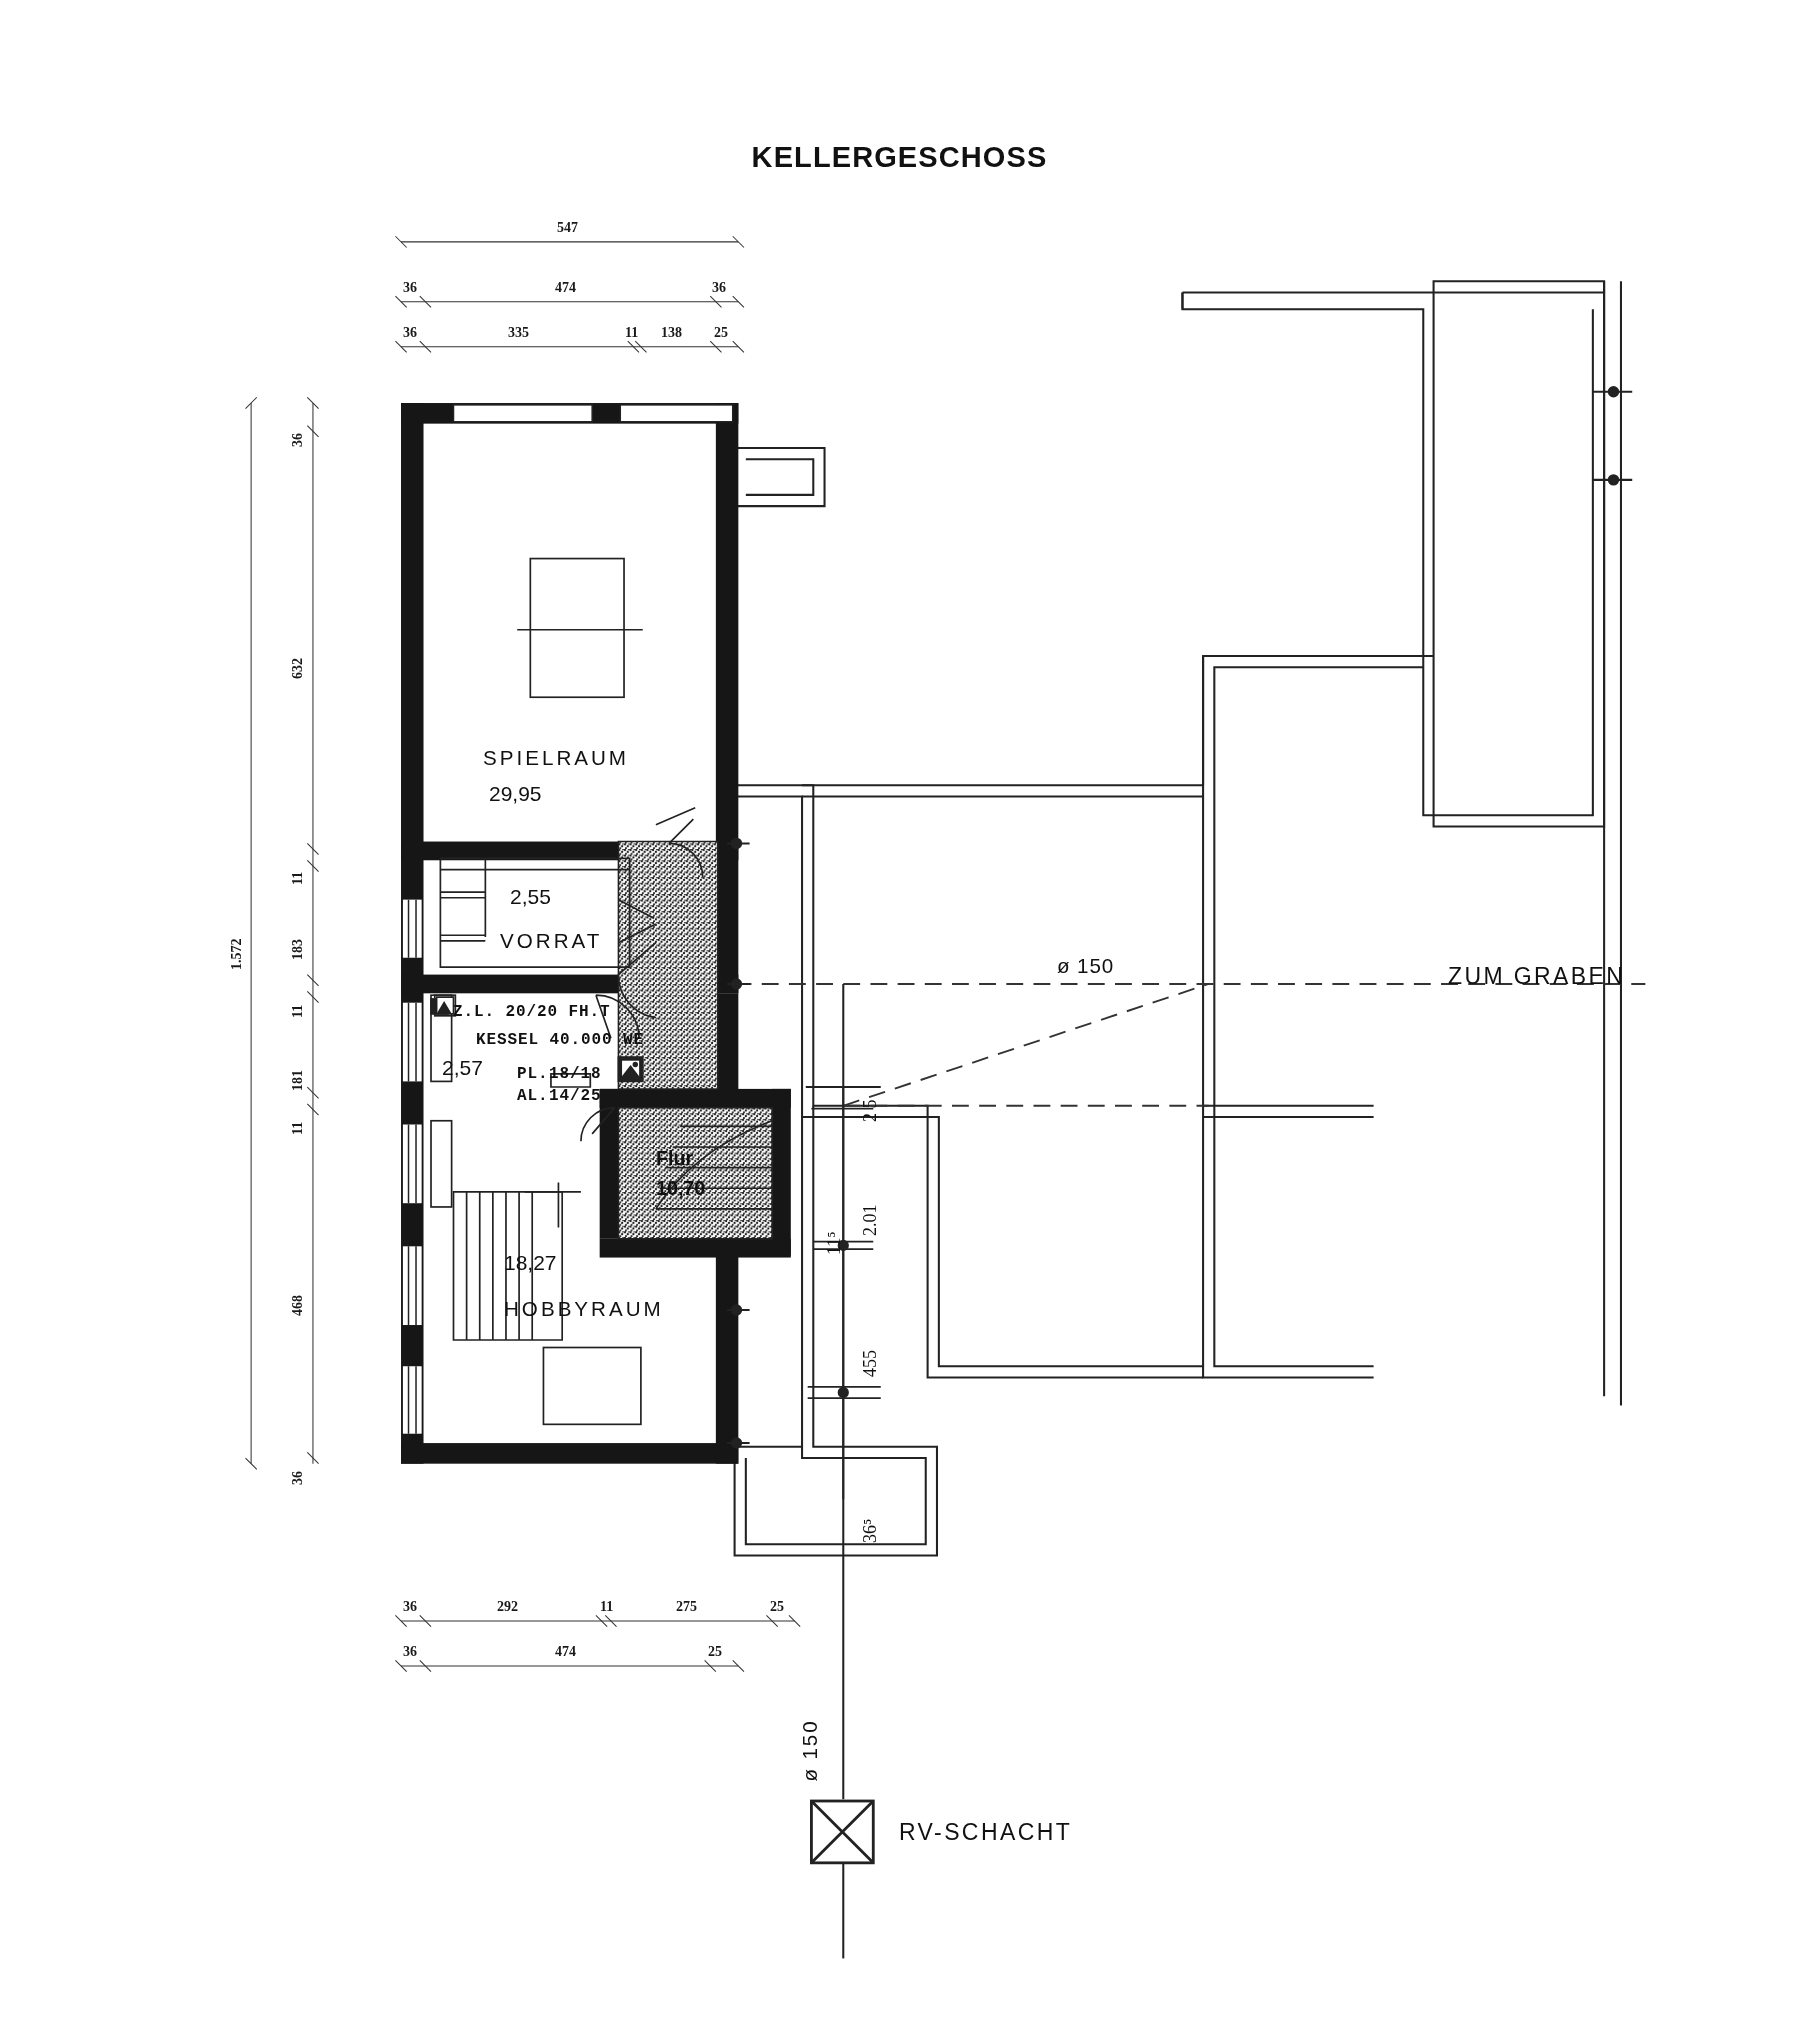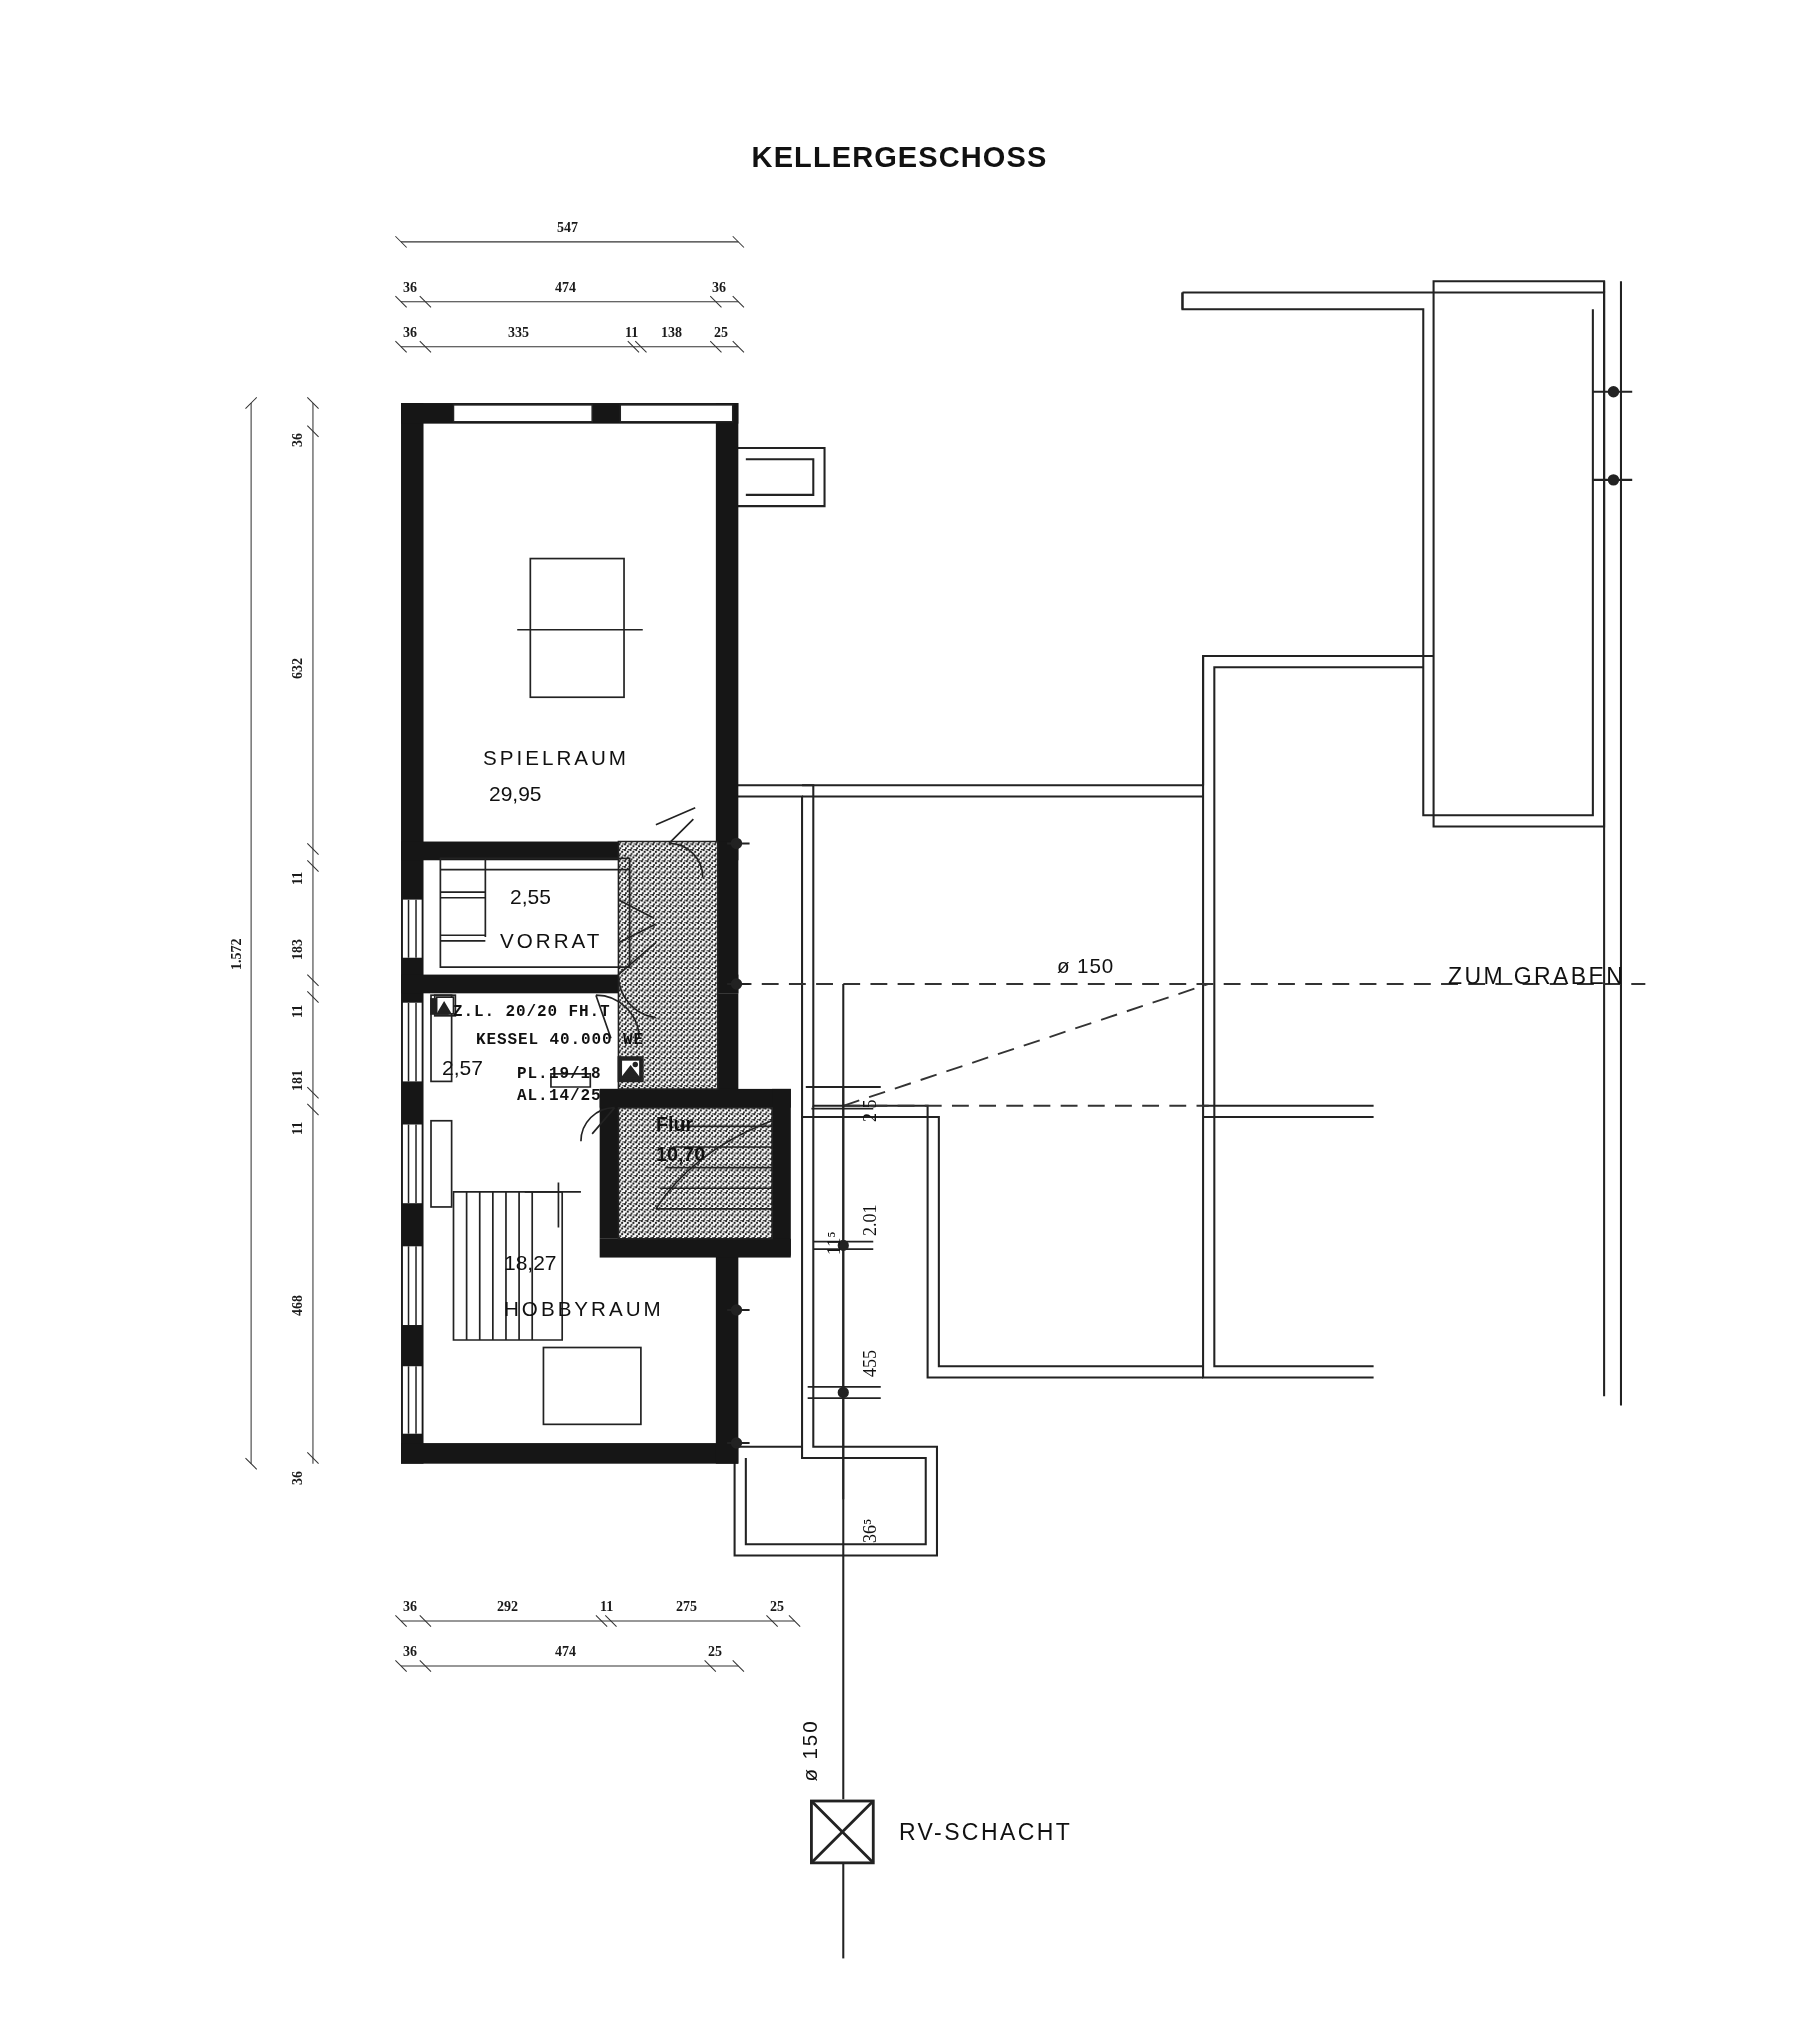--- a/index.html
+++ b/index.html
@@ -71,20 +71,21 @@
   }
   .roomarea {
     font-size: 21px;
     font-family: "Liberation Sans", sans-serif;
     color: #111;
   }
   .smallbold {
     font-size: 19.7px;
     font-weight: bold;
     font-family: "Liberation Sans", sans-serif;
+    margin-top: 34px;
   }
   .techtxt {
     font-size: 16px;
     font-family: "Liberation Mono", monospace;
     font-weight: bold;
     letter-spacing: 0.9px;
     color: #111;
     margin-top: 9px;
   }
   .legend {
@@ -381,21 +382,21 @@
 
   <div class="t smallbold" style="left:656px;top:1115px">Flur</div>
   <div class="t smallbold" style="left:656px;top:1145px">10,70</div>
 
   <div class="t roomarea" style="left:504px;top:1252px">18,27</div>
   <div class="t roomname" style="left:504px;top:1299px">HOBBYRAUM</div>
 
   <div class="t techtxt" style="left:453px;top:995px">Z.L. 20/20     FH.T</div>
   <div class="t techtxt" style="left:476px;top:1023px">KESSEL 40.000 WE</div>
   <div class="t techtxt" style="left:517px;top:1057px">PL.</div>
-  <div class="t techtxt" style="left:549px;top:1057px">19/18</div>
+  <div class="t techtxt" style="left:549px;top:1057px">18/18</div>
   <div class="t techtxt" style="left:517px;top:1079px">AL.</div>
   <div class="t techtxt" style="left:549px;top:1079px">14/25</div>
 
   <div class="t pipe-label" style="left:1057px;top:956px">ø 150</div>
   <div class="t legend" style="left:1448px;top:965px">ZUM GRABEN</div>
   <div class="t pipe-label-v" style="left:821px;top:1761px">ø 150</div>
   <div class="t legend" style="left:899px;top:1821px">RV-SCHACHT</div>
 
 </div>
 

